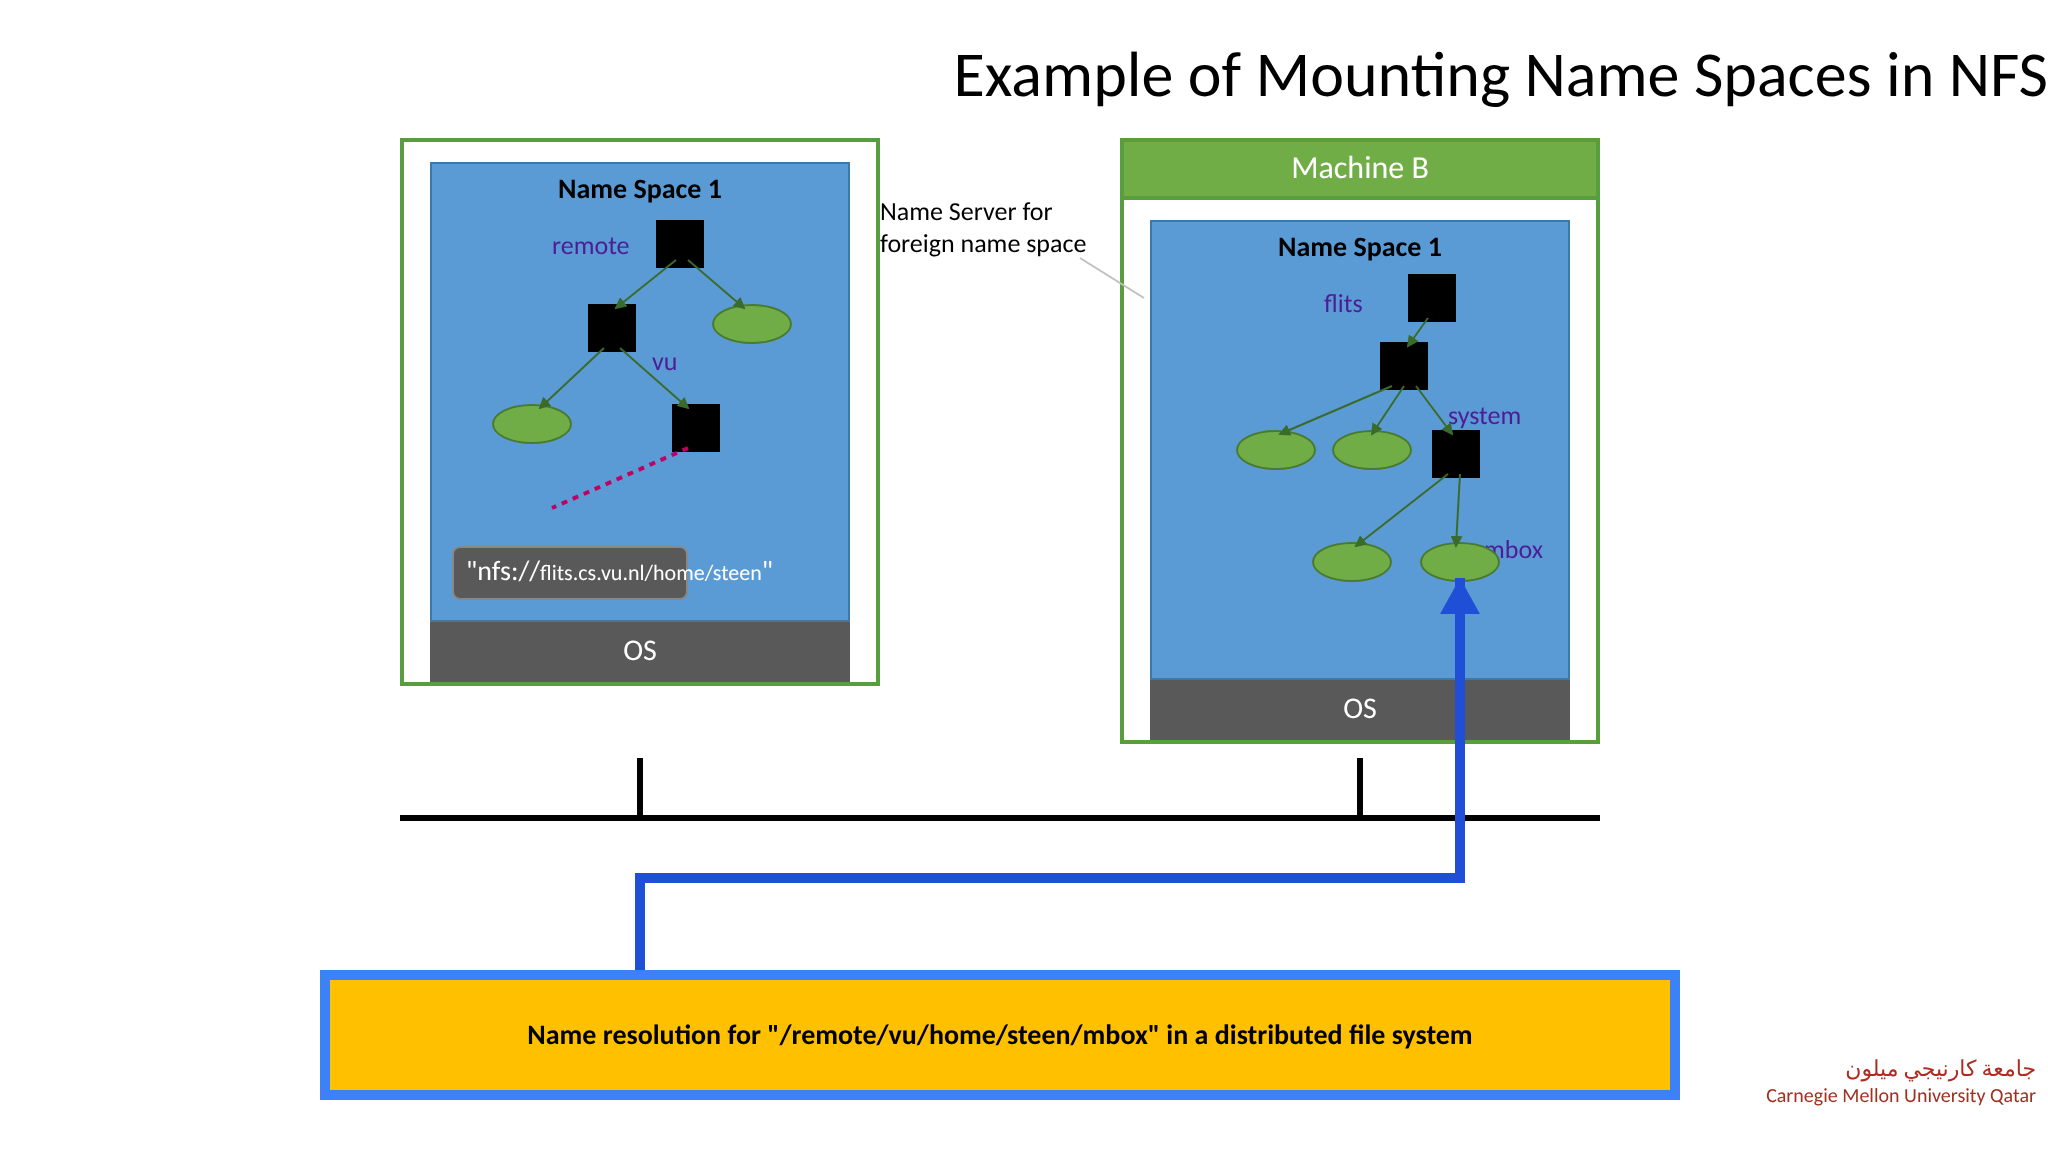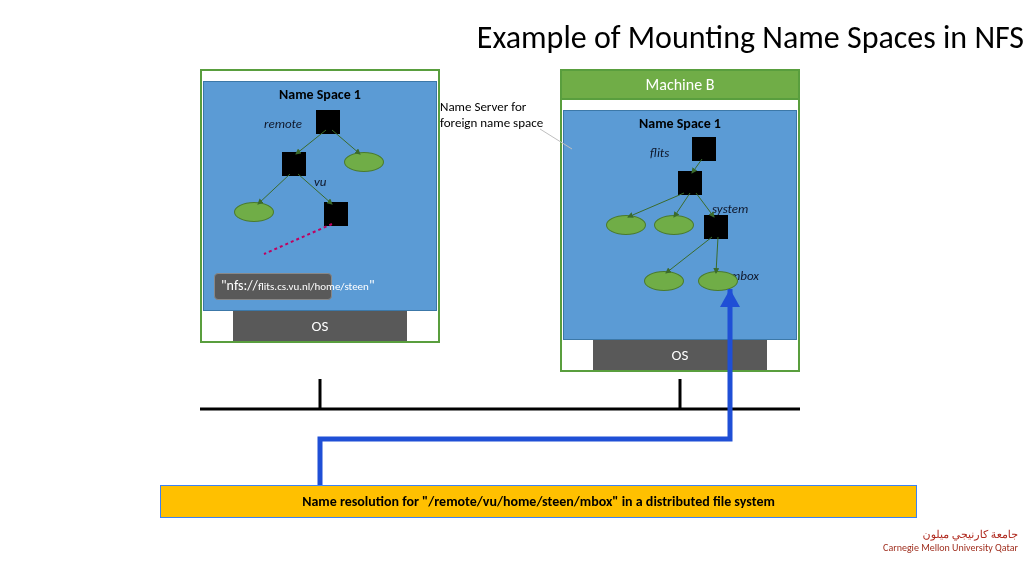--- a/index.html
+++ b/index.html
@@ -4,30 +4,30 @@
 <style>
 *{box-sizing:border-box;margin:0;padding:0}
 body{width:1024px;height:576px;background:#fff;font-family:Calibri,Arial,sans-serif;position:relative;overflow:hidden}
 .title{text-align:right;font-size:32px;font-weight:400;color:#000;margin-top:18px}
 .stage{position:relative;width:100%;height:460px;margin-top:12px}
 .machine{position:absolute;width:240px;border:2px solid #599e3e;background:#fff}
 .machine-a{left:200px;top:0}
 .machine-b{left:560px;top:0}
 .mhead{background:#70ad47;color:#fff;text-align:center;font-size:16px;padding:4px 0;border-bottom:2px solid #599e3e}
 .mbody{padding:10px 10px 0 10px;display:flex;flex-direction:column;align-items:center}
-.nspace{width:234px;height:230px;background:#5b9bd5;border:1px solid #3c78a8;position:relative}
+.nspace{width:210px;height:230px;background:#5b9bd5;border:1px solid #3c78a8;position:relative}
 .nslabel{text-align:center;font-weight:bold;font-size:14px;padding:4px 0;color:#000}
-.osbar{width:174px;background:#595959;color:#fff;text-align:center;padding:6px 0;font-size:15px;margin-top:0}
+.osbar{width:210px;background:#595959;color:#fff;text-align:center;padding:6px 0;font-size:15px;margin-top:0}
 .node-sq{position:absolute;width:24px;height:24px;background:#000}
 .node-el{position:absolute;width:40px;height:20px;background:#70ad47;border:1px solid #4a7a2f;border-radius:50%}
-.lbl{position:absolute;font-style:italic;font-size:13px;color:#0f172a}
+.lbl{position:absolute;font-size:13px;color:#4c1d95}
 .nfsbox{position:absolute;left:10px;bottom:10px;width:118px;background:#595959;color:#fff;border:1px solid #888;border-radius:4px;padding:4px 6px;font-size:11px;line-height:1.2}
 .nfsbox .q{font-size:14px}
 .midlabel{position:absolute;left:440px;top:30px;width:120px;text-align:left;font-size:13px;color:#000;line-height:1.2}
-.caption{position:absolute;left:160px;top:416px;width:757px;background:#ffc000;border:1px solid #3b82f6;color:#000;text-align:center;font-weight:bold;font-size:14px;padding:7px 8px}
+.caption{position:absolute;left:160px;top:416px;width:680px;background:#ffc000;border:5px solid #3b82f6;color:#000;text-align:center;font-weight:bold;font-size:14px;padding:19px 8px}
 .logo{position:absolute;right:6px;bottom:22px;text-align:right;font-size:10px;color:#a03020}
 .logo .ar{color:#b02a1f;font-size:11px;letter-spacing:1px}
 svg.overlay{position:absolute;left:0;top:0;pointer-events:none}
 </style>
 </head>
 <body>
 
 <div class="title">Example of Mounting Name Spaces in NFS</div>
 
 <div class="stage">

